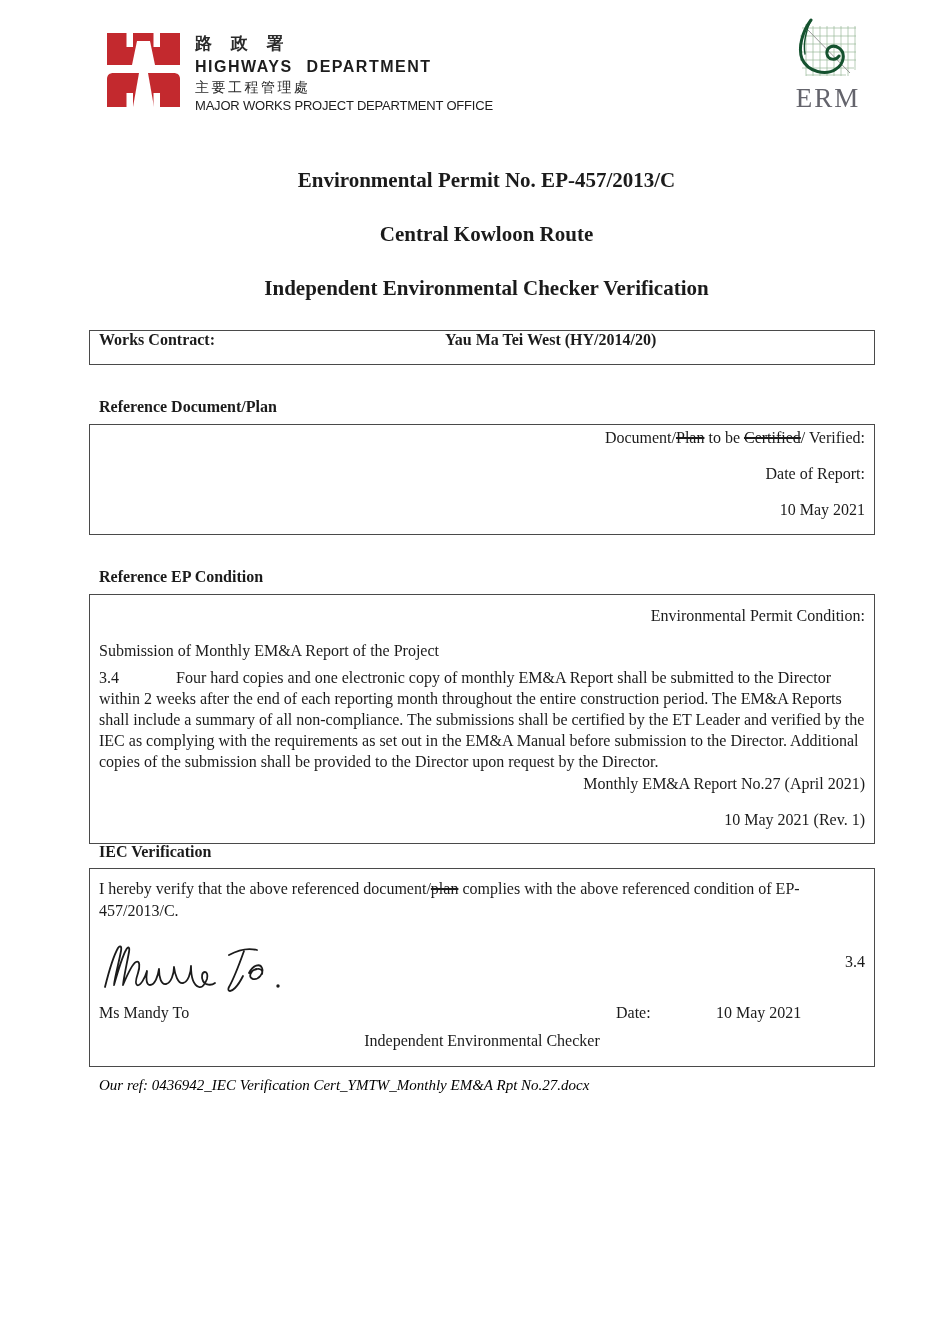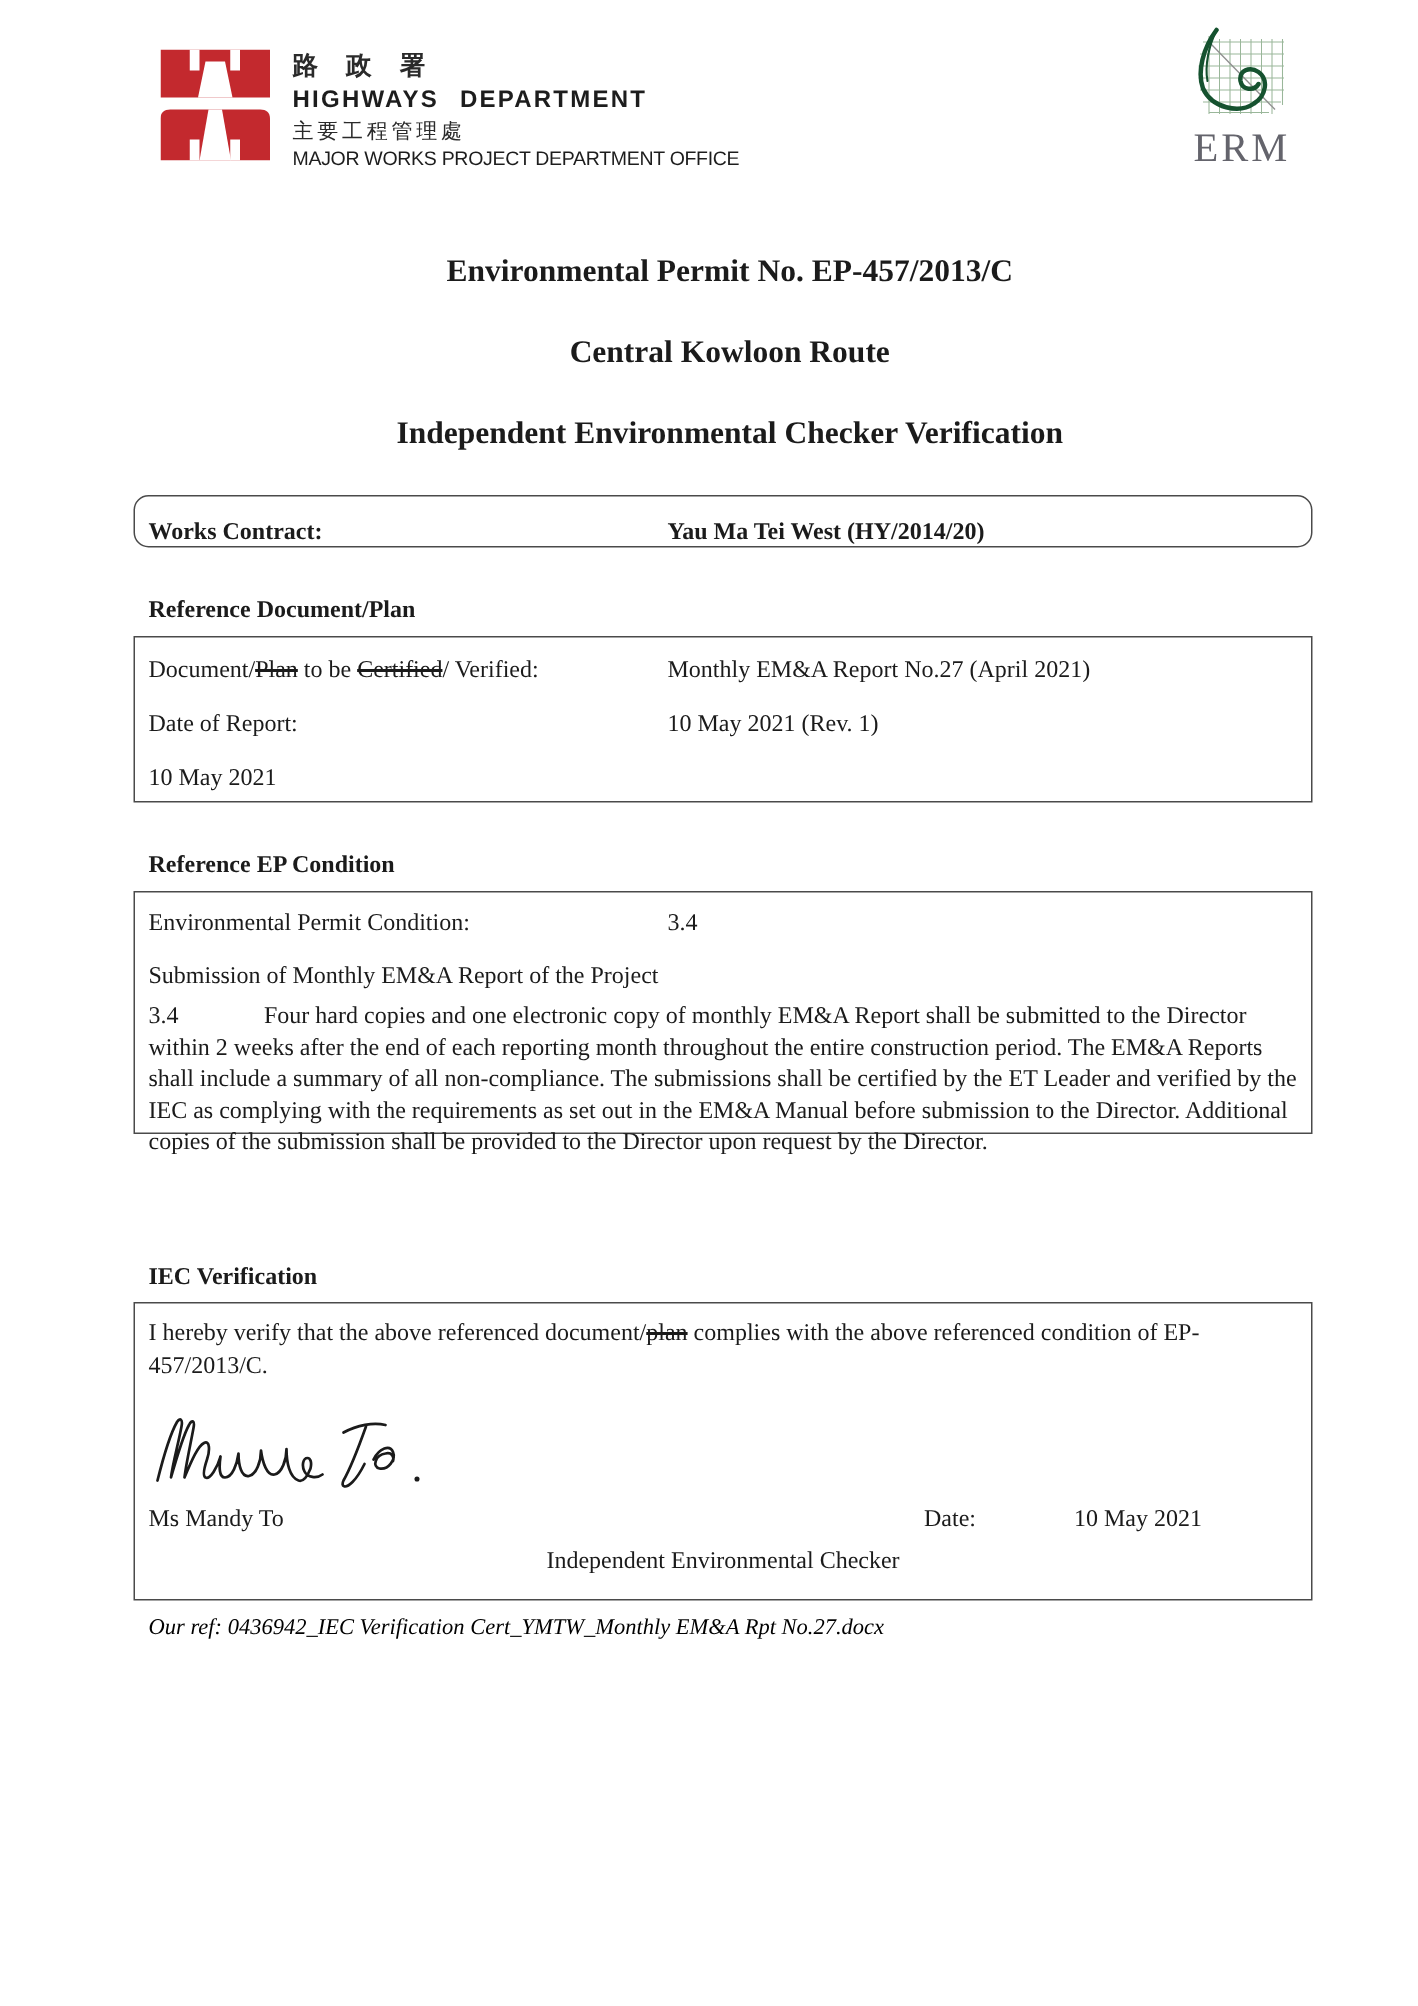--- a/index.html
+++ b/index.html
@@ -15,28 +15,28 @@
   .en1{font-size:16px;font-weight:bold;letter-spacing:1.5px;word-spacing:8px;line-height:23px;color:#1d1d1d;}
   .zh2{font-size:14px;letter-spacing:2.5px;line-height:19px;color:#2a2a2a;}
   .en2{font-size:13px;letter-spacing:-0.2px;line-height:17px;color:#1d1d1d;}
   .erm{position:absolute;top:18px;left:786px;width:84px;height:96px;}
   
   .title{position:absolute;left:14px;width:945px;text-align:center;font-weight:bold;font-size:21px;}
   .t1{top:168px;}.t2{top:222px;}.t3{top:276px;}
   
   .box{position:absolute;left:89px;width:786px;box-sizing:border-box;border:1.5px solid #4a4a4a;font-size:16px;}
   .sec-head{position:absolute;left:99px;font-size:16px;font-weight:bold;}
-  .row{display:flex;align-items:center;}
+  .row{display:flex;align-items:flex-end;flex-direction:column;}
   .lbl{flex:0 0 346px;}
-  .box1{top:330px;height:35px;padding-left:9px;font-weight:bold;display:flex;align-items:flex-end;border-radius:10px;}
+  .box1{top:330px;height:35px;padding-left:9px;font-weight:bold;display:flex;align-items:flex-start;}
   .h-refdoc{top:398px;}
   .box2{top:424px;height:111px;padding:4px 9px 0 9px;}
   .box2 .row{height:36px;}
   .h-refep{top:568px;}
-  .box3{top:594px;height:162px;padding:10px 9px 0 9px;line-height:21px;}
+  .box3{top:594px;height:250px;padding:10px 9px 0 9px;line-height:21px;}
   .box3 .cond-row{height:21px;}
   .subtitle{margin-top:14px;}
   .clause{margin-top:6px;}
   .clause-num{display:inline-block;width:77px;}
   .h-iec{top:843px;}
   .box4{top:868px;height:199px;padding:9px;line-height:22px;}
   .sig-wrap{margin-top:13px;margin-left:2px;height:62px;}
   .sign-row{position:relative;margin-top:5px;height:22px;}
   .sign-row .name{position:absolute;left:0;top:0;}
   .sign-row .date-lbl{position:absolute;left:517px;top:0;}

